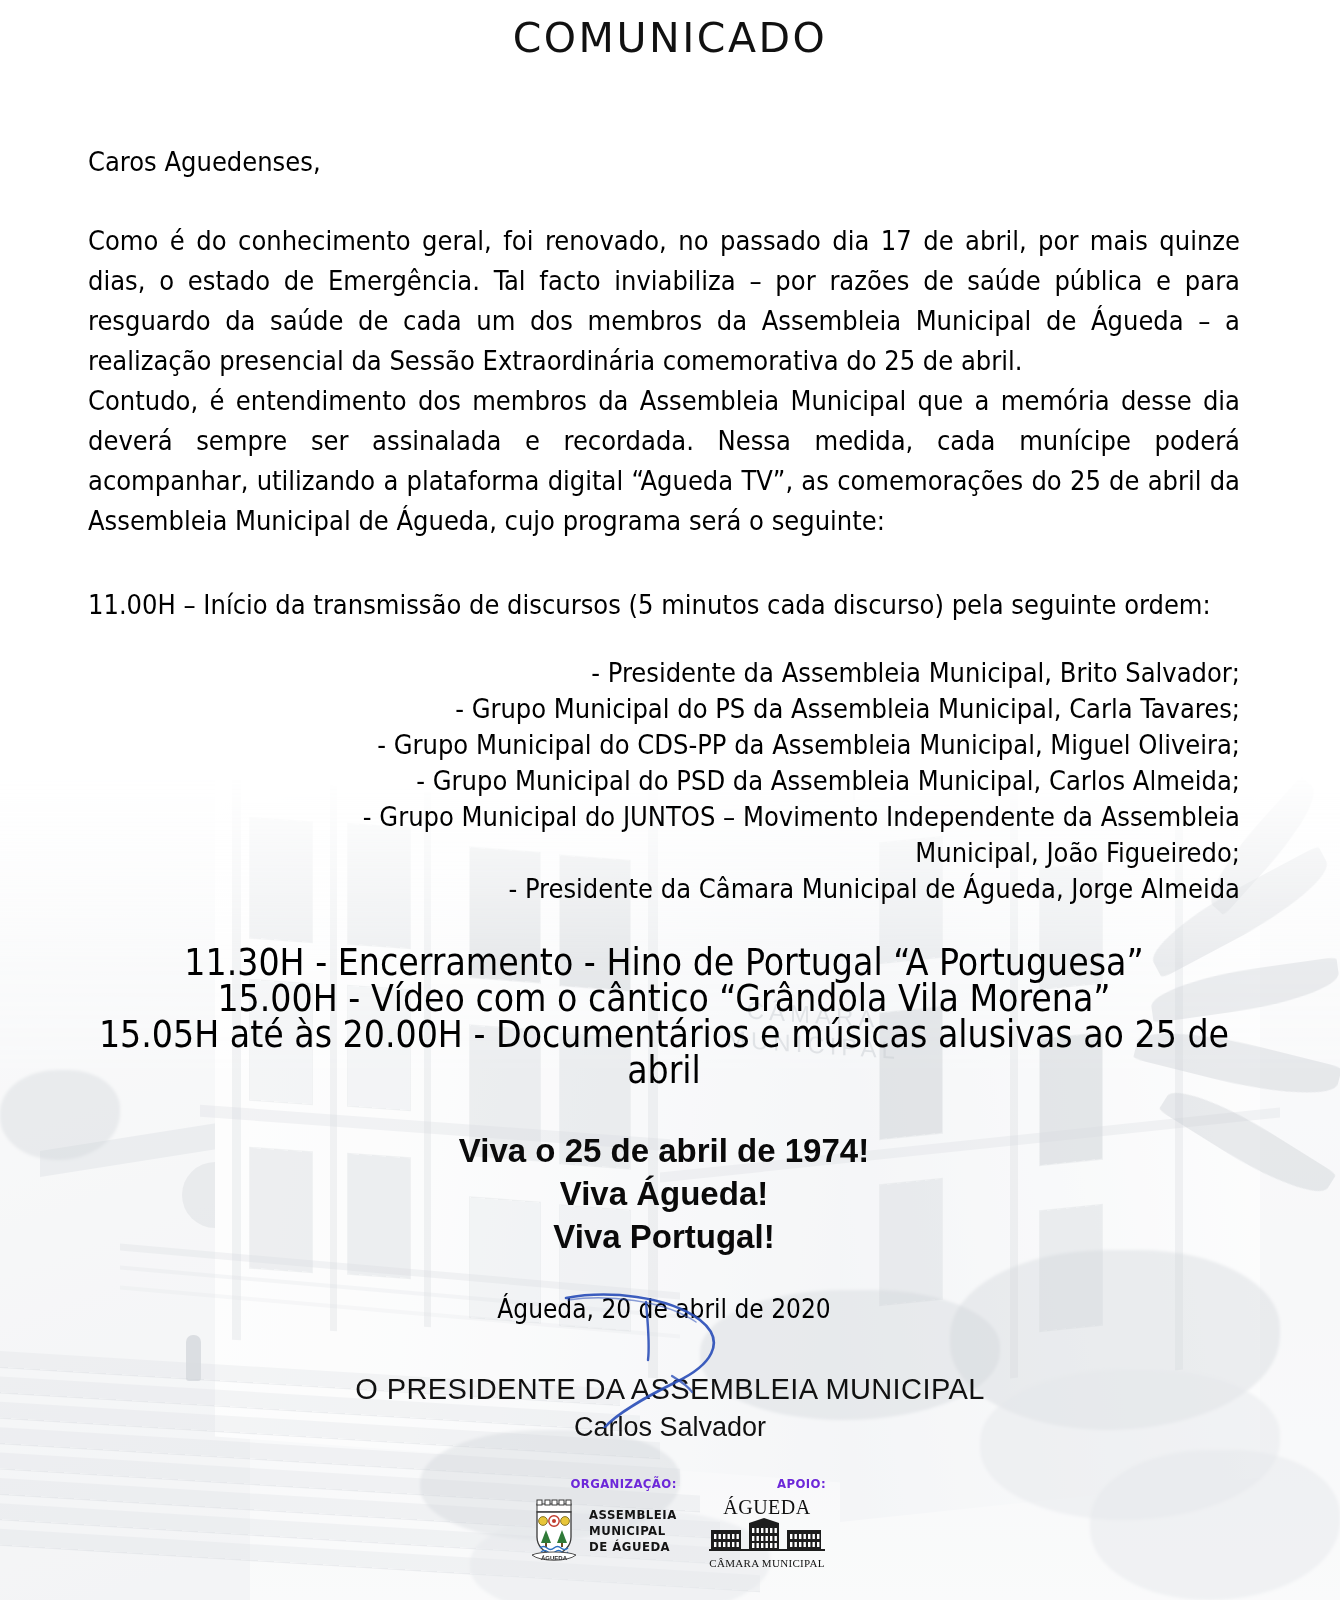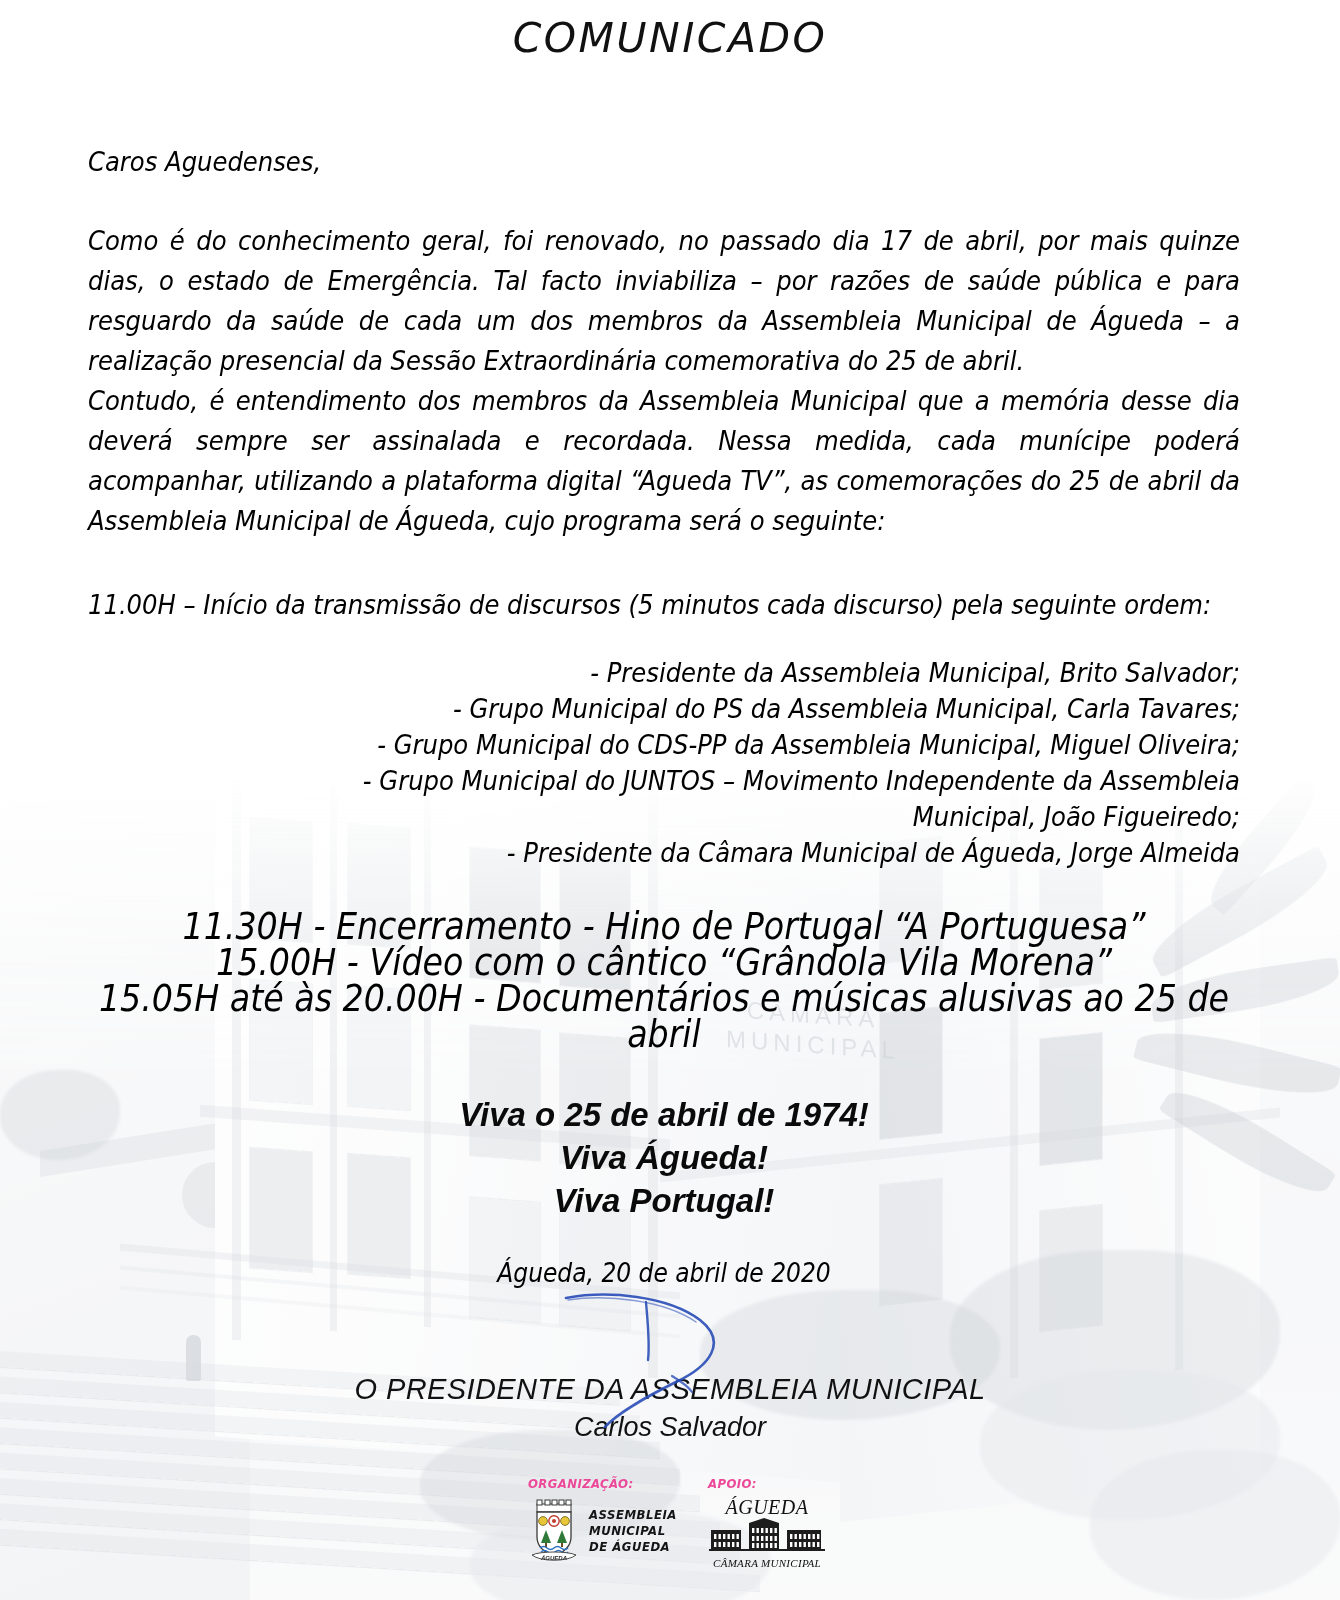--- a/index.html
+++ b/index.html
@@ -66,21 +66,21 @@
   }
   
   .wm-disc{position:absolute;left:182px;top:392px;width:66px;height:66px;border-radius:50%;
       background:rgba(126,137,150,.30);}
   .wm-roof{position:absolute;left:40px;top:366px;width:190px;height:26px;
       background:rgba(150,160,172,.34);transform:skewY(-9deg);}
   .wm-person{position:absolute;left:186px;top:565px;width:15px;height:46px;border-radius:7px 7px 3px 3px;
       background:rgba(104,115,129,.50);}
 
   
-  .page{position:relative;z-index:2;width:1340px;height:1600px;font-style:italic;}
+  .page{position:relative;z-index:2;width:1340px;height:1600px;}
 
   .doc-title{
     position:absolute;top:14px;left:0;width:1340px;text-align:center;
     font-family:"DejaVu Sans","Liberation Sans",sans-serif;
     font-size:41px;font-weight:400;letter-spacing:2.5px;color:#111;
   }
 
   .body-wrap{position:absolute;left:88px;top:148px;width:1152px;}
 
   .greeting{
@@ -148,22 +148,23 @@
 
   
   .footer{
     position:absolute;left:0;top:1468px;width:1340px;height:120px;z-index:2;
   }
   .footer-inner{
     position:absolute;left:520px;top:0;width:330px;height:120px;
   }
   .f-label{
     font-family:"DejaVu Sans Condensed","DejaVu Sans","Liberation Sans",sans-serif;
-    font-weight:bold;font-size:13px;letter-spacing:.4px;color:#ec4899;
+    font-weight:bold;font-size:13px;letter-spacing:.4px;color:#6d28d9;
     font-stretch:condensed;
+    text-align:right;
   }
   .org-group{position:absolute;left:8px;top:8px;}
   .apo-group{position:absolute;left:188px;top:8px;}
 
   .org-row{display:flex;align-items:center;gap:9px;margin-top:8px;}
   .org-text{
     font-family:"DejaVu Sans Condensed","DejaVu Sans","Liberation Sans",sans-serif;
     font-weight:bold;font-size:13px;line-height:16px;letter-spacing:.5px;color:#141414;
     font-stretch:condensed;
   }
@@ -269,20 +270,21 @@
     <p class="para">Contudo, é entendimento dos membros da Assembleia Municipal que a memória desse dia deverá sempre ser assinalada e recordada. Nessa medida, cada munícipe poderá acompanhar, utilizando a plataforma digital “Agueda TV”, as comemorações do 25 de abril da Assembleia Municipal de Águeda, cujo programa será o seguinte:</p>
 
     <div class="spacer-md"></div>
 
     <p class="sched-head">11.00H – Início da transmissão de discursos (5 minutos cada discurso) pela seguinte ordem:</p>
 
     <ul class="speakers">
       <li>- Presidente da Assembleia Municipal, Brito Salvador;</li>
       <li>- Grupo Municipal do PS da Assembleia Municipal, Carla Tavares;</li>
       <li>- Grupo Municipal do CDS-PP da Assembleia Municipal, Miguel Oliveira;</li>
+      <li>- Grupo Municipal do PSD da Assembleia Municipal, Carlos Almeida;</li>
       <li>- Grupo Municipal do JUNTOS – Movimento Independente da Assembleia
    Municipal, João Figueiredo;</li>
       <li>- Presidente da Câmara Municipal de Águeda, Jorge Almeida</li>
     </ul>
 
     <div class="times">
       <div>11.30H - Encerramento - Hino de Portugal “A Portuguesa”</div>
       <div>15.00H - Vídeo com o cântico “Grândola Vila Morena”</div>
       <div>15.05H até às 20.00H - Documentários e músicas alusivas ao 25 de abril</div>
     </div>

